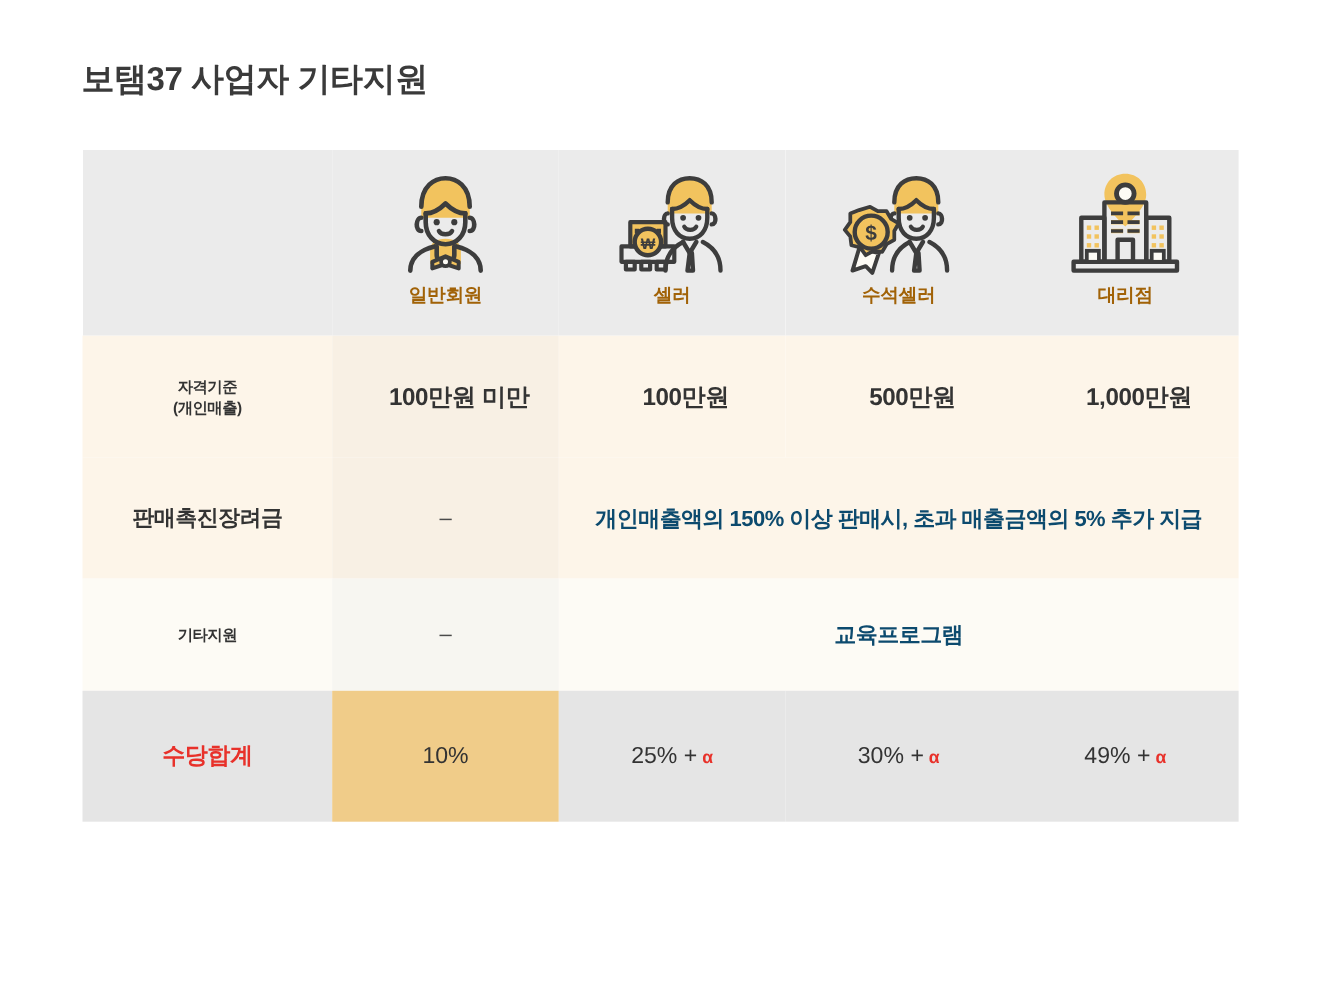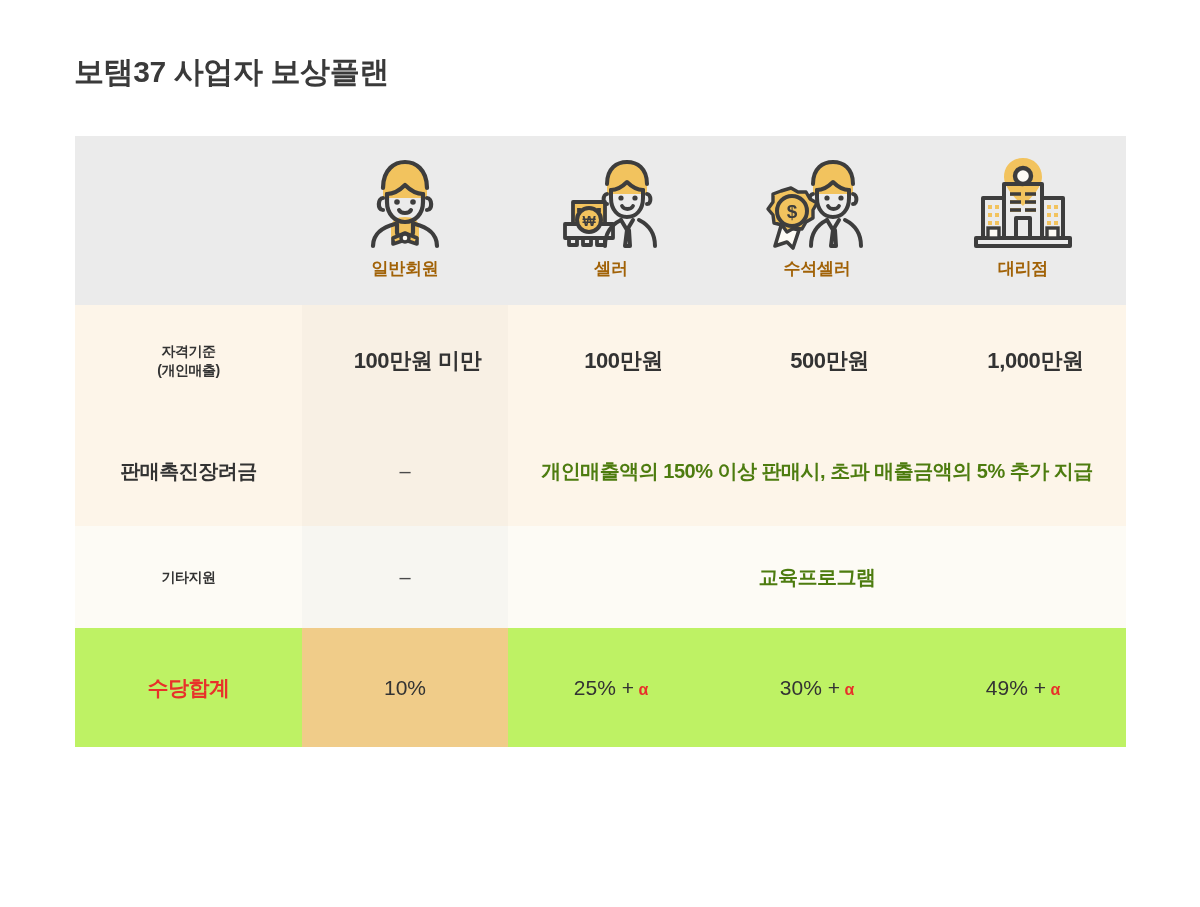--- a/index.html
+++ b/index.html
@@ -81,21 +81,21 @@
     margin-top: 7px;
     font-size: 17px;
     font-weight: bold;
     color: #a16207;
     letter-spacing: -0.3px;
   }
 
   
   .row-a td { background: #fdf5e9; }   
   .row-b td { background: #fdfbf5; }   
-  .row-total td { background: #bef264; } 
+  .row-total td { background: #e5e5e5; } 
 
   
   .row-a td.tier-first { background: #f8f0e4; }
   .row-b td.tier-first { background: #f7f6f1; }
   .row-total td.tier-first { background: #f0cc89; }
 
   .r1 td { height: 111px; }
   .r2 td { height: 110px; }
   .r3 td { height: 110px; }
   .r4 td { height: 102px; }
@@ -128,41 +128,41 @@
     font-size: 22px;
     color: #333333;
   }
   .cell-dash {
     font-size: 20px;
     color: #4a4a4a;
   }
   .cell-merged {
     font-size: 20px;
     font-weight: bold;
-    color: #4d7c0f;
+    color: #0c4a6e;
     letter-spacing: -0.5px;
   }
   .alpha {
     color: #e8312a;
     font-weight: bold;
   }
   .total-val {
     font-size: 21px;
     color: #333333;
     font-weight: normal;
   }
   .nowrap { white-space: nowrap; }
   .lbl-line { display: block; }
 </style>
 </head>
 <body>
 
 <div class="page">
 
-  <div class="page-title">보탬37 사업자 보상플랜</div>
+  <div class="page-title">보탬37 사업자 기타지원</div>
 
   <table class="plan-table">
     <colgroup>
       <col class="col-label">
       <col class="col-tier">
       <col class="col-tier">
       <col class="col-tier">
       <col class="col-tier">
     </colgroup>
 

